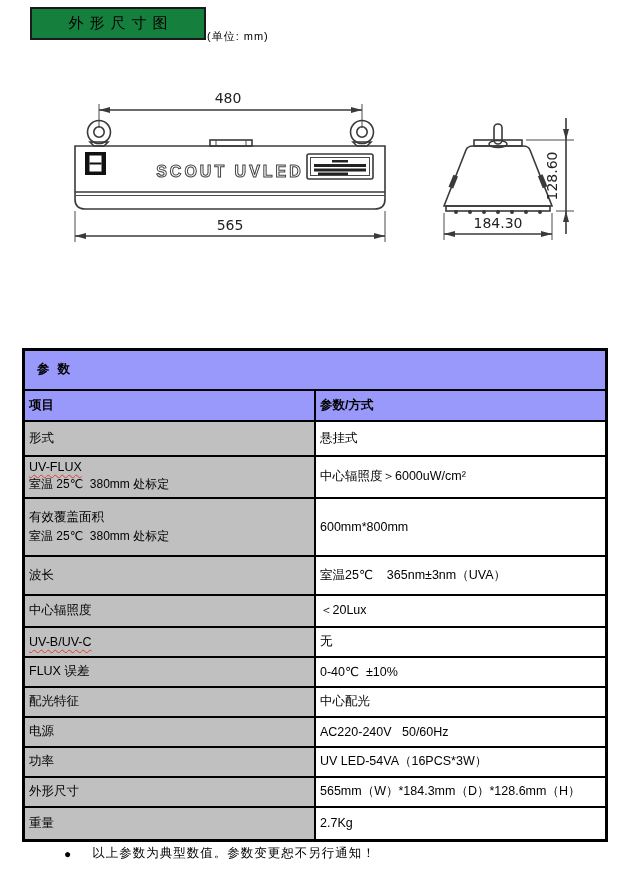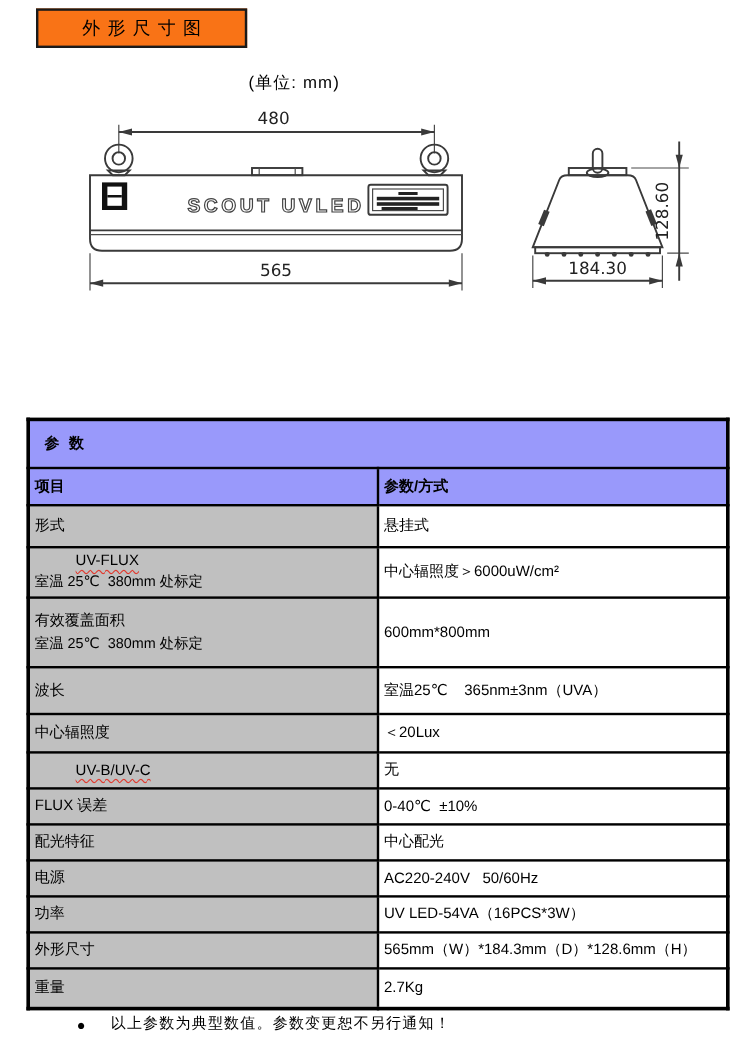--- a/index.html
+++ b/index.html
@@ -2,26 +2,26 @@
 <html><head>
 <meta charset="utf-8">
 <style>
   * { margin:0; padding:0; box-sizing:border-box; }
   html,body { width:626px; height:869px; background:#ffffff; position:relative;
     font-family:"Liberation Sans","DejaVu Sans",sans-serif; color:#000; }
 
   
   .title-box{
     position:absolute; left:30px; top:7px; width:176px; height:33px;
-    background:#f97316; border:2px solid #1a1a1a;
+    background:#15803d; border:2px solid #1a1a1a;
     display:flex; align-items:center; justify-content:center;
     font-size:15px; letter-spacing:6px; text-indent:6px; font-weight:400;
   }
   .unit-note{
-    position:absolute; left:207px; top:60px; font-size:14px; letter-spacing:1px;
+    position:absolute; left:207px; top:29px; font-size:11px; letter-spacing:1px;
   }
 
   
   .drawing{ position:absolute; left:0; top:82px; }
   .dline{ stroke:#3a3a3a; stroke-width:1.6; fill:none; }
   .dthin{ stroke:#4a4a4a; stroke-width:1; fill:none; }
   .dfill{ fill:#3a3a3a; }
   .dtext{ font-family:"DejaVu Sans","Liberation Sans",sans-serif; font-size:14px; fill:#222; }
   .scout{ font-size:16px; font-weight:bold; letter-spacing:3px;
           fill:#ffffff; stroke:#444; stroke-width:1; }
@@ -36,21 +36,20 @@
     font-size:12.5px; padding:2px 4px; }
   td.t-title{ background:#9999fb; height:40px; font-size:17px; font-weight:bold; letter-spacing:8px; text-indent:8px; }
   td.t-head{ background:#9999fb; height:31px; font-weight:bold; font-size:13px; }
   td.t-item{ background:#c0c0c0; width:238px; }
   td.t-val{ background:#ffffff; white-space:pre-wrap; }
   .sub{ display:block; font-size:12px; margin-top:2px; white-space:pre-wrap; }
   .squiggle{
     text-decoration-line:underline; text-decoration-style:wavy;
     text-decoration-color:#e03c31; text-decoration-thickness:1px;
     text-underline-offset:3px;
-    margin-left:34px;
   }
 
   
   .footnote{
     position:absolute; left:64px; top:845px; display:flex; align-items:center;
     font-size:12.5px; letter-spacing:1px;
   }
   .footnote .bullet{ font-size:12px; margin-right:20px; }
 </style>
 </head>

